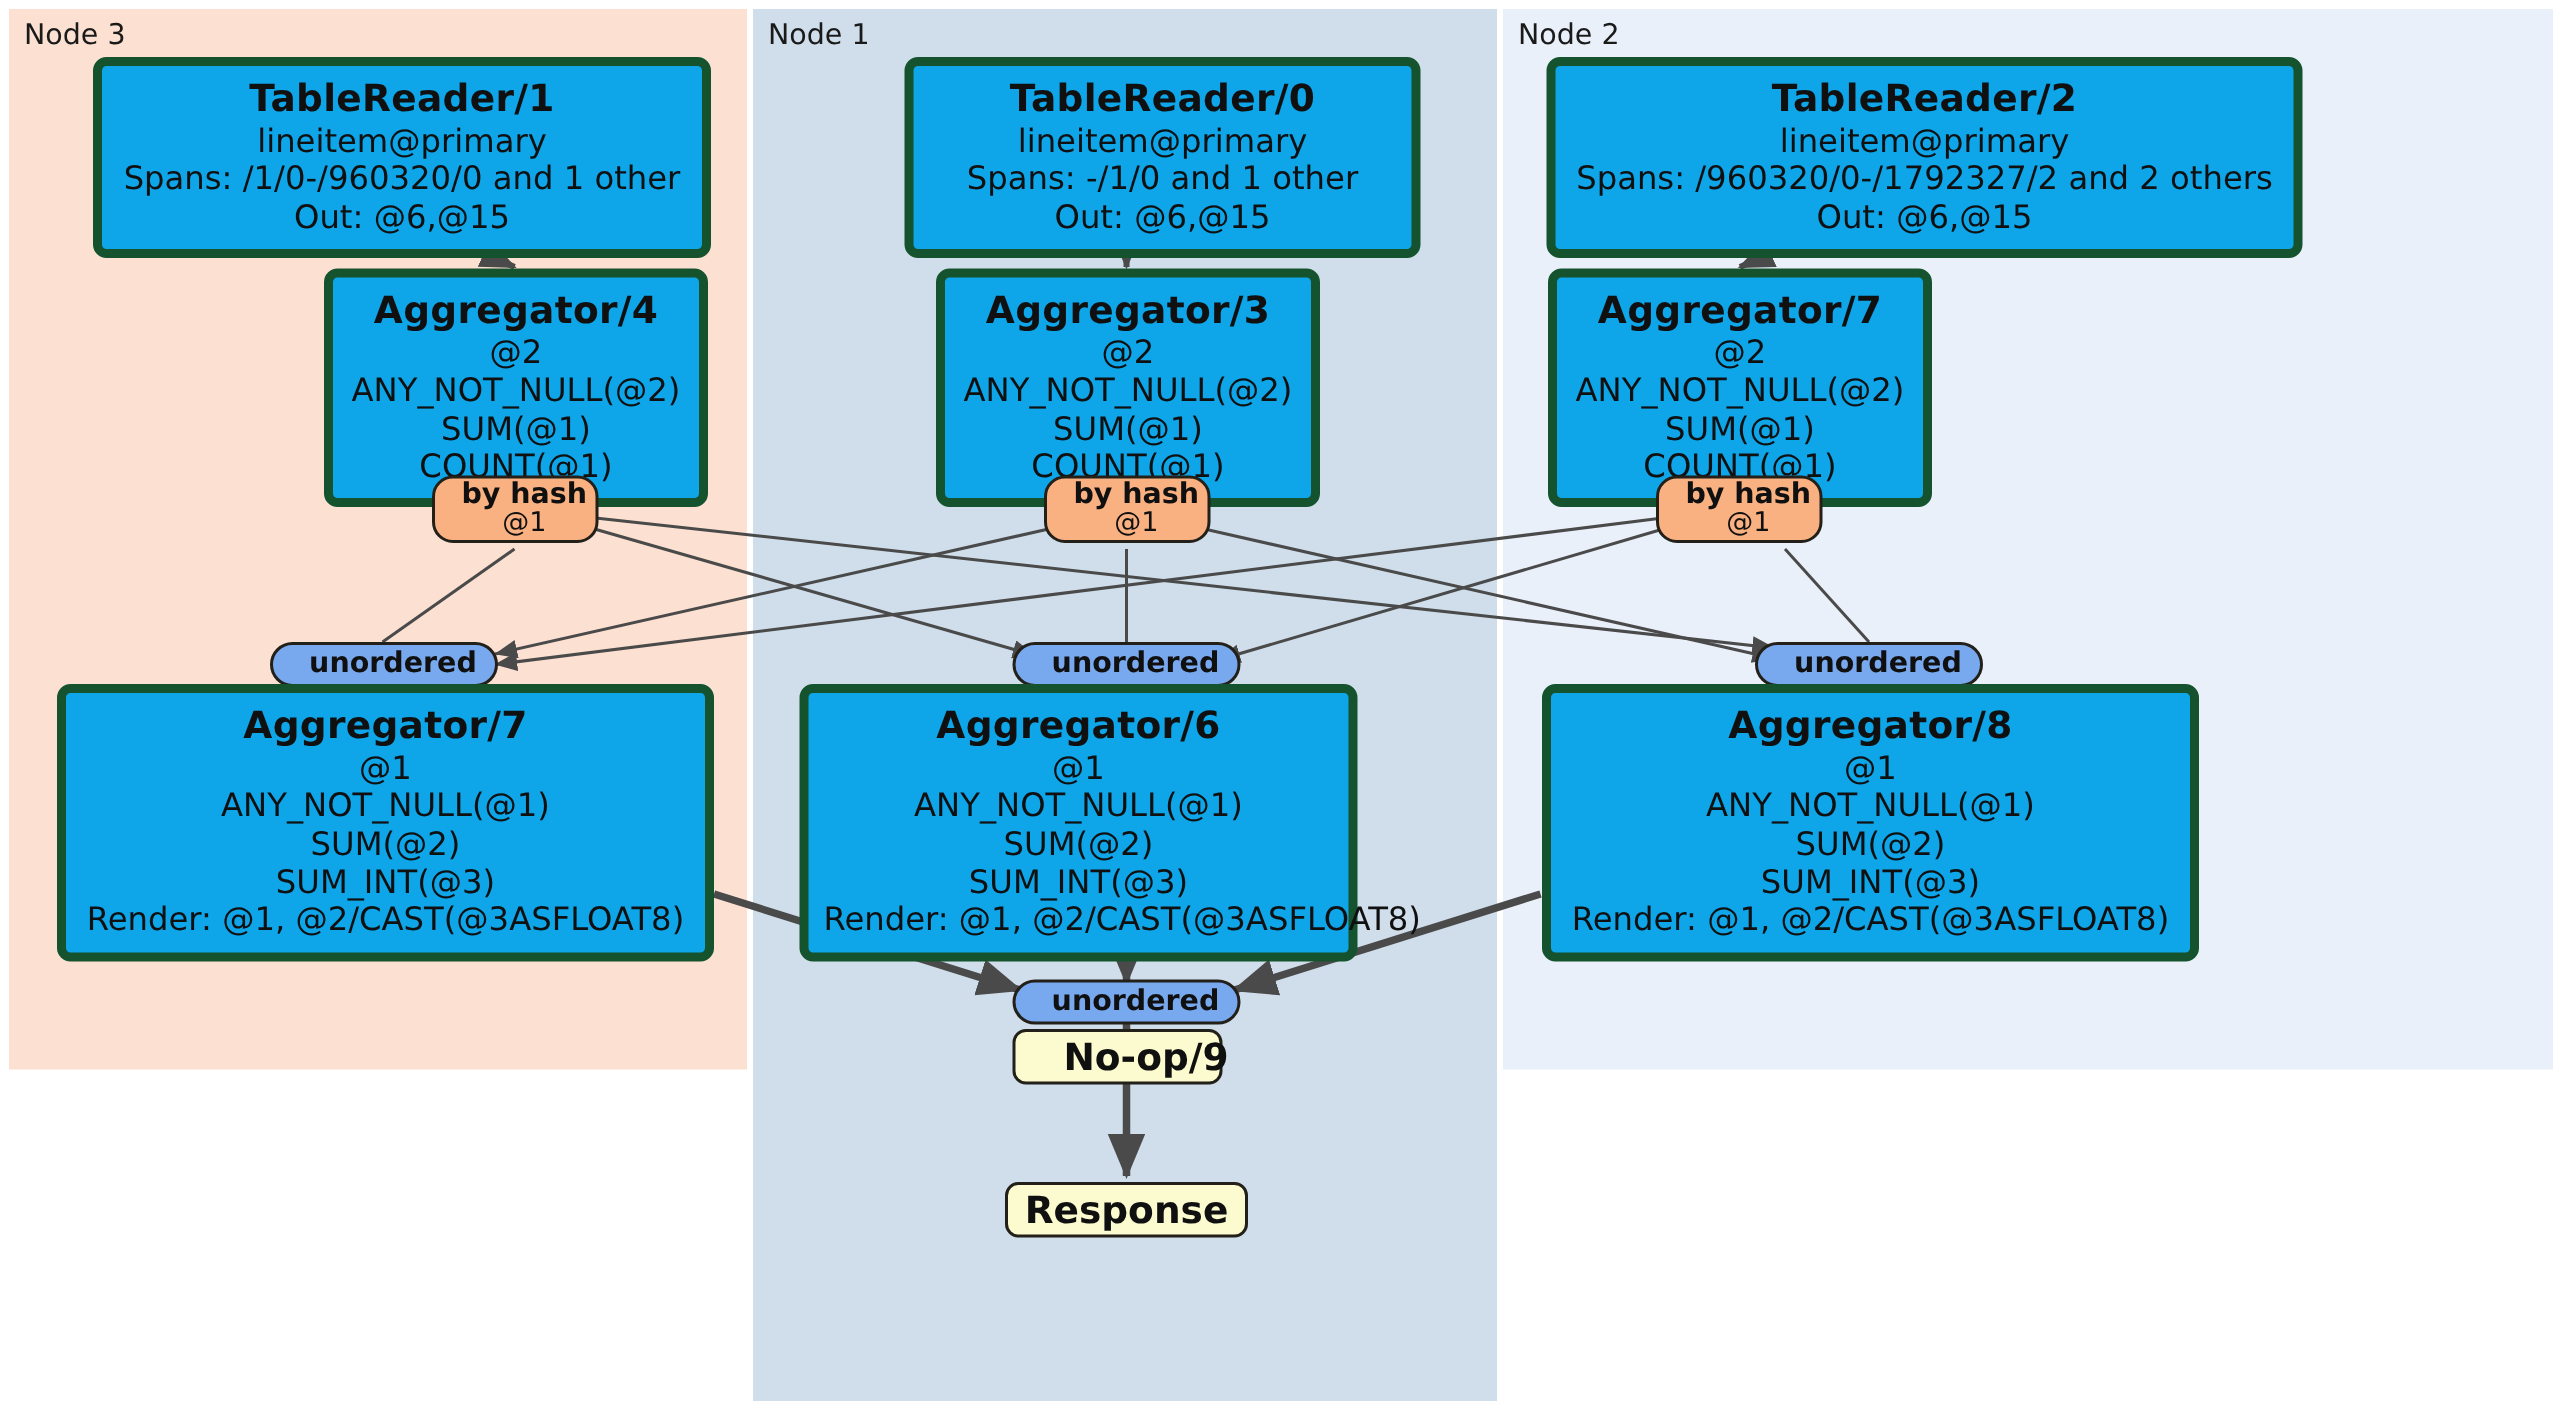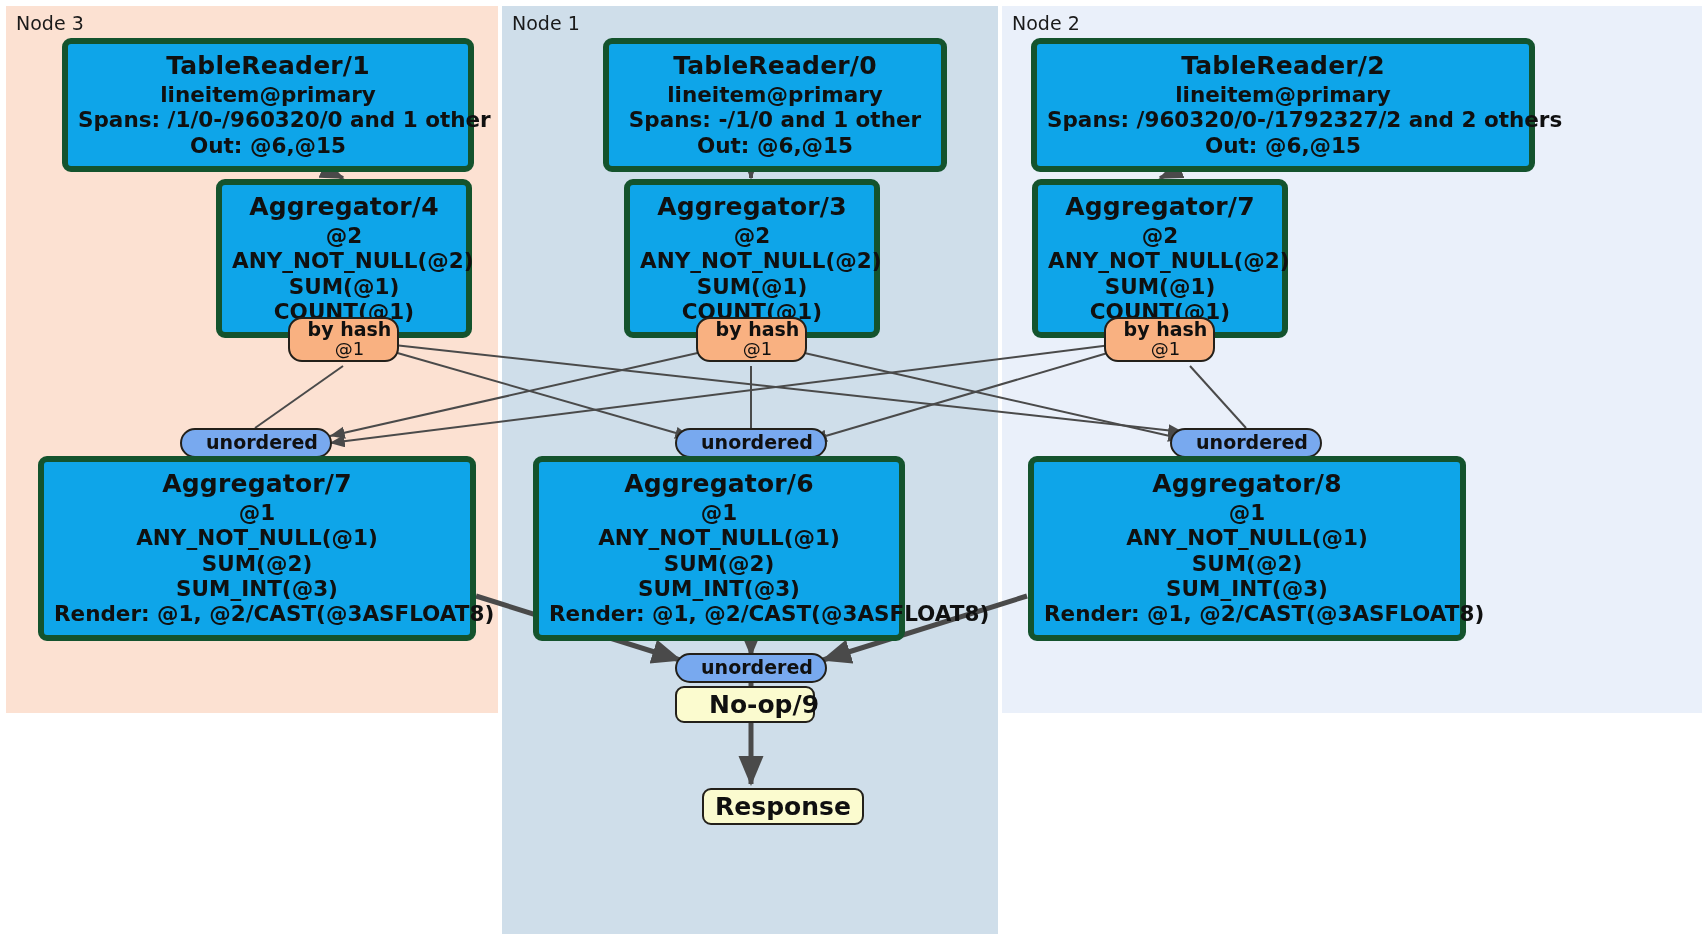--- a/index.html
+++ b/index.html
@@ -59,21 +59,21 @@
     color: #101010;
     white-space: nowrap;
   }
   .proc .title {
     font-weight: bold;
     font-size: 25px;
     line-height: 1.28;
     letter-spacing: 0.2px;
   }
   .proc .line {
-    font-weight: bold;
+    font-weight: normal;
     font-size: 21.5px;
   }
 
   
   .pill {
     position: absolute;
     box-sizing: border-box;
     border: 2px solid #23201a;
     border-radius: 999px;
     text-align: center;
@@ -263,17 +263,17 @@
   </div>
 
   <div class="pill unordered" style="left:675px; top:653px; width:152px; height:30px;">
     <span>unordered</span>
   </div>
 
   <div class="simplebox" style="left:675px; top:686px; width:140px; height:37px;padding-left:38px;">
     <span>No-op/9</span>
   </div>
 
-  <div class="simplebox" style="left:702px; top:788px; width:162px; height:37px;">
+  <div class="simplebox" style="left:670px; top:788px; width:162px; height:37px;">
     <span>Response</span>
   </div>
 
 </div>
 
 </body></html>

